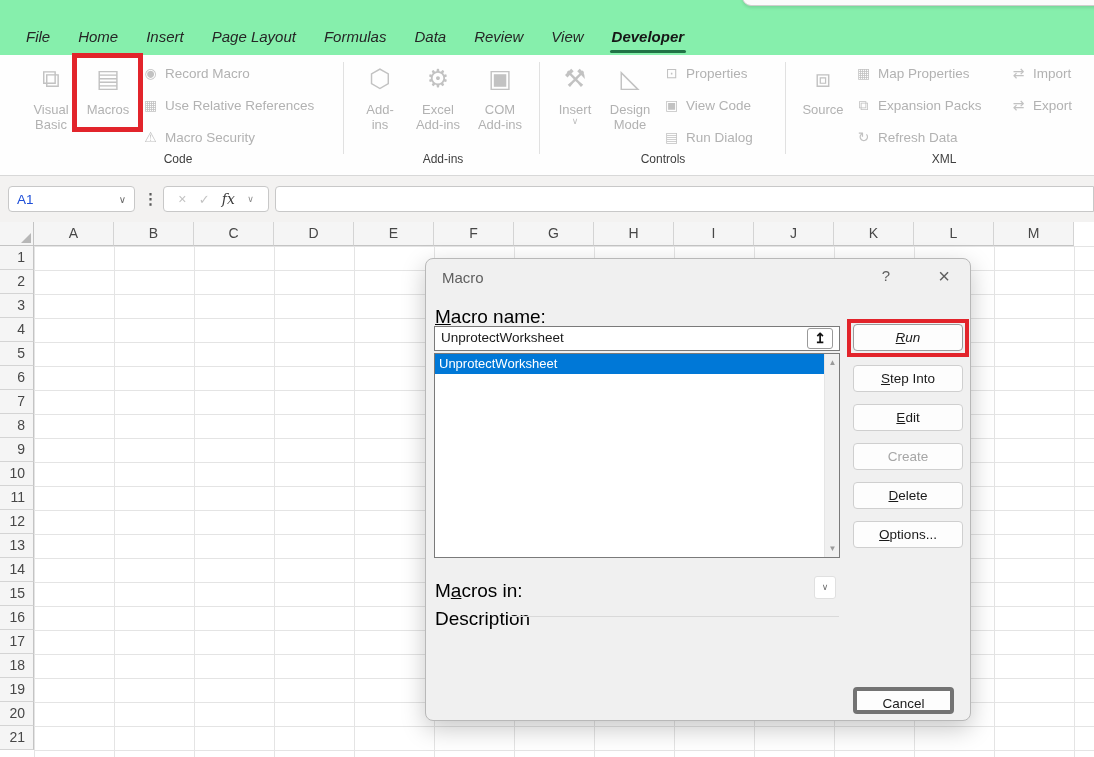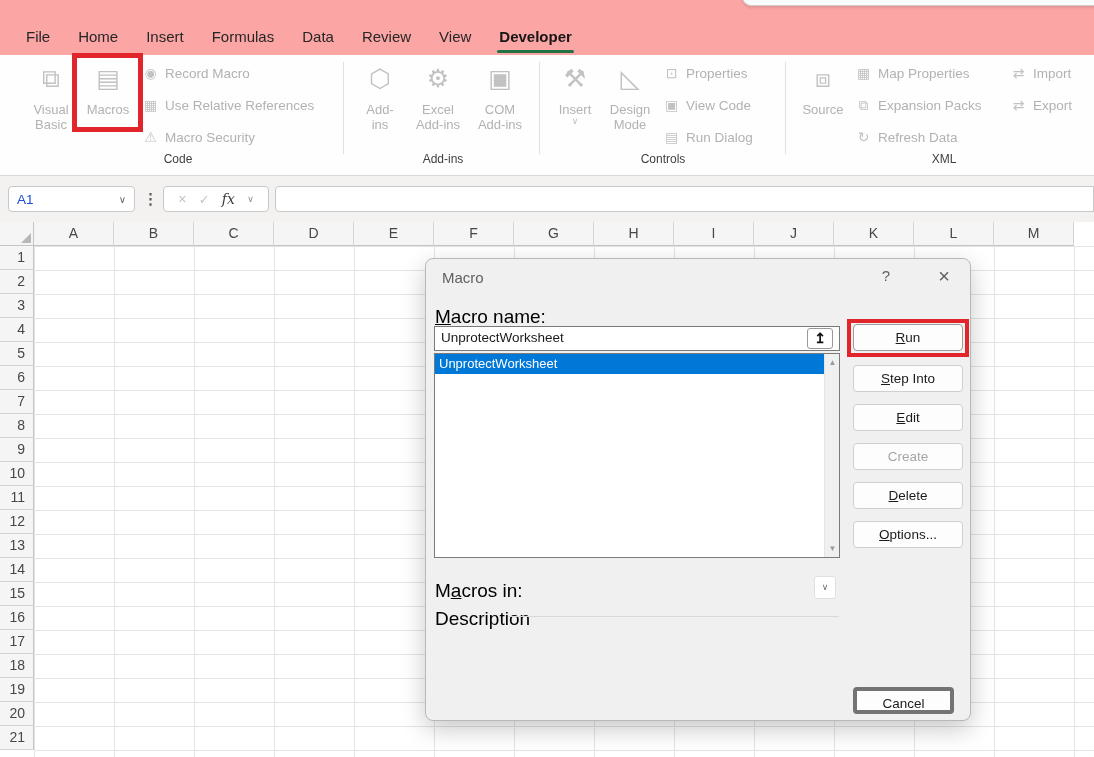--- a/index.html
+++ b/index.html
@@ -1,21 +1,21 @@
 <!DOCTYPE html>
 <html style="--green: #217346; --blue: #0078d7; --red: #e2242b;"><head>
 <meta charset="utf-8">
 <style>
   * { margin:0; padding:0; box-sizing:border-box; }
   html,body { width:1094px; height:757px; overflow:hidden;
     font-family:"Liberation Sans", sans-serif; background:#fff; }
   #app { position:relative; width:1094px; height:757px; }
 
   
-  #tabbar-strip { position:absolute; left:0; top:0; width:1094px; height:55px; background:#fca5a5; }
+  #tabbar-strip { position:absolute; left:0; top:0; width:1094px; height:55px; background:#86efac;font-style:italic; }
   #search-remnant { position:absolute; left:742px; top:-10px; width:370px; height:16px;
     background:#fbfbfb; border:1px solid #cfcecd; border-radius:0 0 0 9px;
     box-shadow:0 2px 3px rgba(0,0,0,.10); }
   #tab-row { position:absolute; left:12px; top:20px; height:35px; display:flex; align-items:center; }
   .tab { padding:0 14px; font-size:15px; color:#262626; height:35px; line-height:33px; position:relative; cursor:default; white-space:nowrap; }
   .tab.active { font-weight:bold; color:#161616; }
   .tab.active::after { content:""; position:absolute; left:12px; right:12px; bottom:2px; height:3px;
     background:var(--green,#217346); border-radius:2px; }
 
   
@@ -91,21 +91,21 @@
     border-left:1px solid #e5e5e5; }
   #dlg-scroll .sup, #dlg-scroll .sdn { position:absolute; left:0; width:15px; height:15px;
     text-align:center; font-size:8px; color:#9a9a9a; line-height:15px; }
   #dlg-scroll .sup { top:1px; } #dlg-scroll .sdn { bottom:1px; }
   .dbtn { position:absolute; left:427px; width:110px; height:27px; background:#fdfdfd;
     border:1px solid #cfcfcf; border-radius:4px; text-align:center; font-size:13.5px; color:#1a1a1a;
     line-height:25px; }
   .dbtn.disabled { color:#a6a6a6; }
   #run-redbox { position:absolute; left:421px; top:60px; width:122px; height:38px;
     border:4px solid var(--red,#e2242b); z-index:5; }
-  #btn-run { top:65px; width:110px; left:427px; border-color:#9b9b9b; }
+  #btn-run { top:65px; width:110px; left:427px; border-color:#9b9b9b;font-style:italic; }
   #btn-step { top:106px; } #btn-edit { top:145px; } #btn-create { top:184px; }
   #btn-delete { top:223px; } #btn-options { top:262px; }
   #btn-cancel { position:absolute; left:427px; top:428px; width:101px; height:27px; background:#fdfdfd;
     border:4px solid #737373; border-radius:4px; text-align:center; font-size:13.5px; color:#1a1a1a; line-height:25px; }
   #dlg-combo { position:absolute; left:77px; top:315px; width:335px; height:27px; background:#fff;
     border:1px solid #7a7a7a; font-size:13.5px; color:#1a1a1a; padding:4px 30px 0 8px; }
   #dlg-combo-chev { position:absolute; left:388px; top:317px; width:22px; height:23px;
     border:1px solid #e0e0e0; border-radius:3px; background:#fff; text-align:center;
     font-size:9px; line-height:21px; color:#6a6a6a; }
   #desc-line { position:absolute; left:82px; top:357px; width:331px; height:1px; background:#d9d9d9; }
@@ -114,20 +114,21 @@
 <body>
 
 <div id="app">
 
   <div id="tabbar-strip">
     <div id="search-remnant"></div>
     <div id="tab-row">
         <div class="tab">File</div>
         <div class="tab">Home</div>
         <div class="tab">Insert</div>
+        <div class="tab">Page Layout</div>
         <div class="tab">Formulas</div>
         <div class="tab">Data</div>
         <div class="tab">Review</div>
         <div class="tab">View</div>
         <div class="tab active">Developer</div>
       </div>
   </div>
 
   <div id="ribbon">
     <div class="vsep" style="left:343px"></div>

